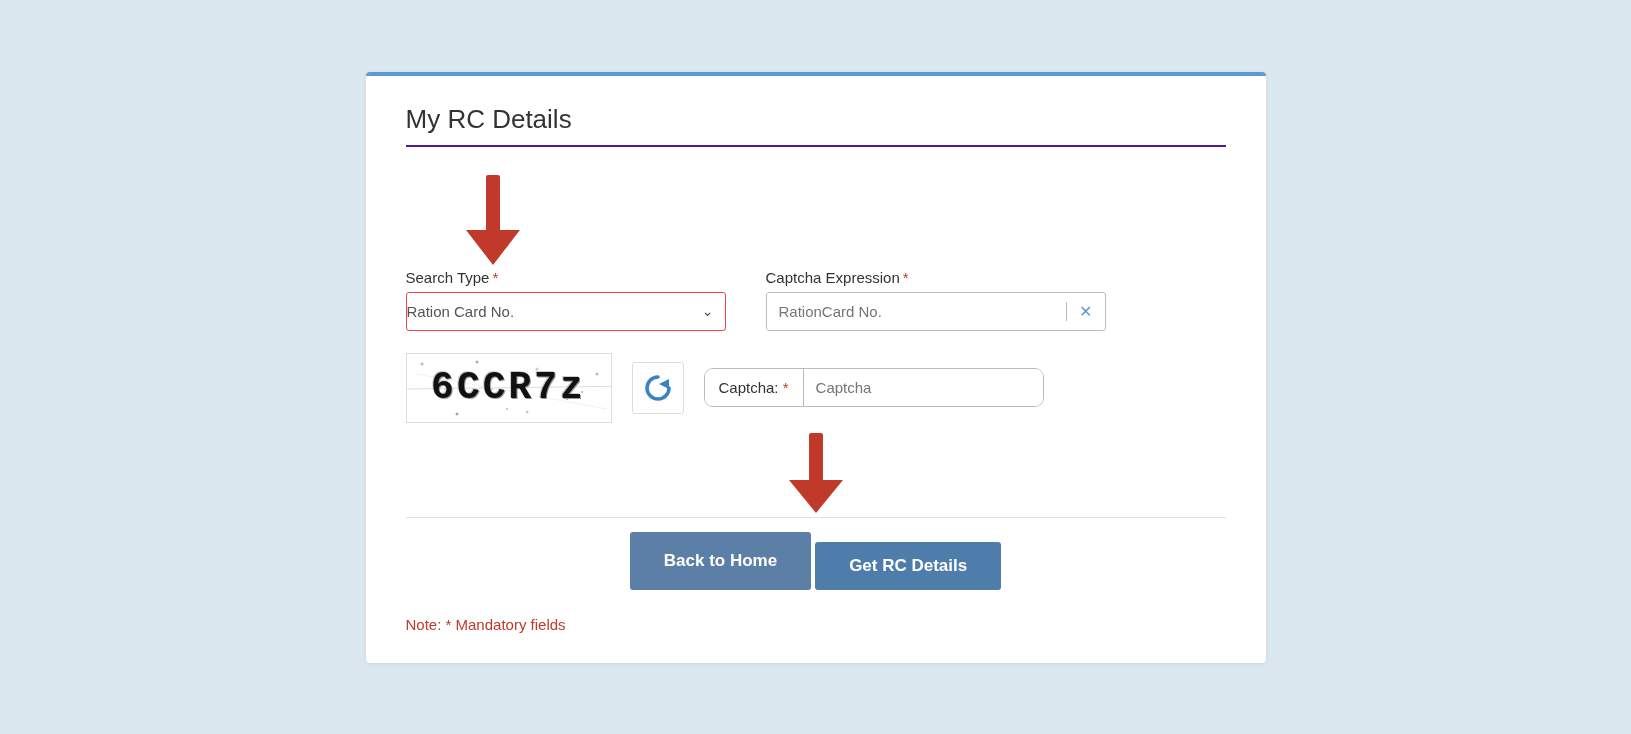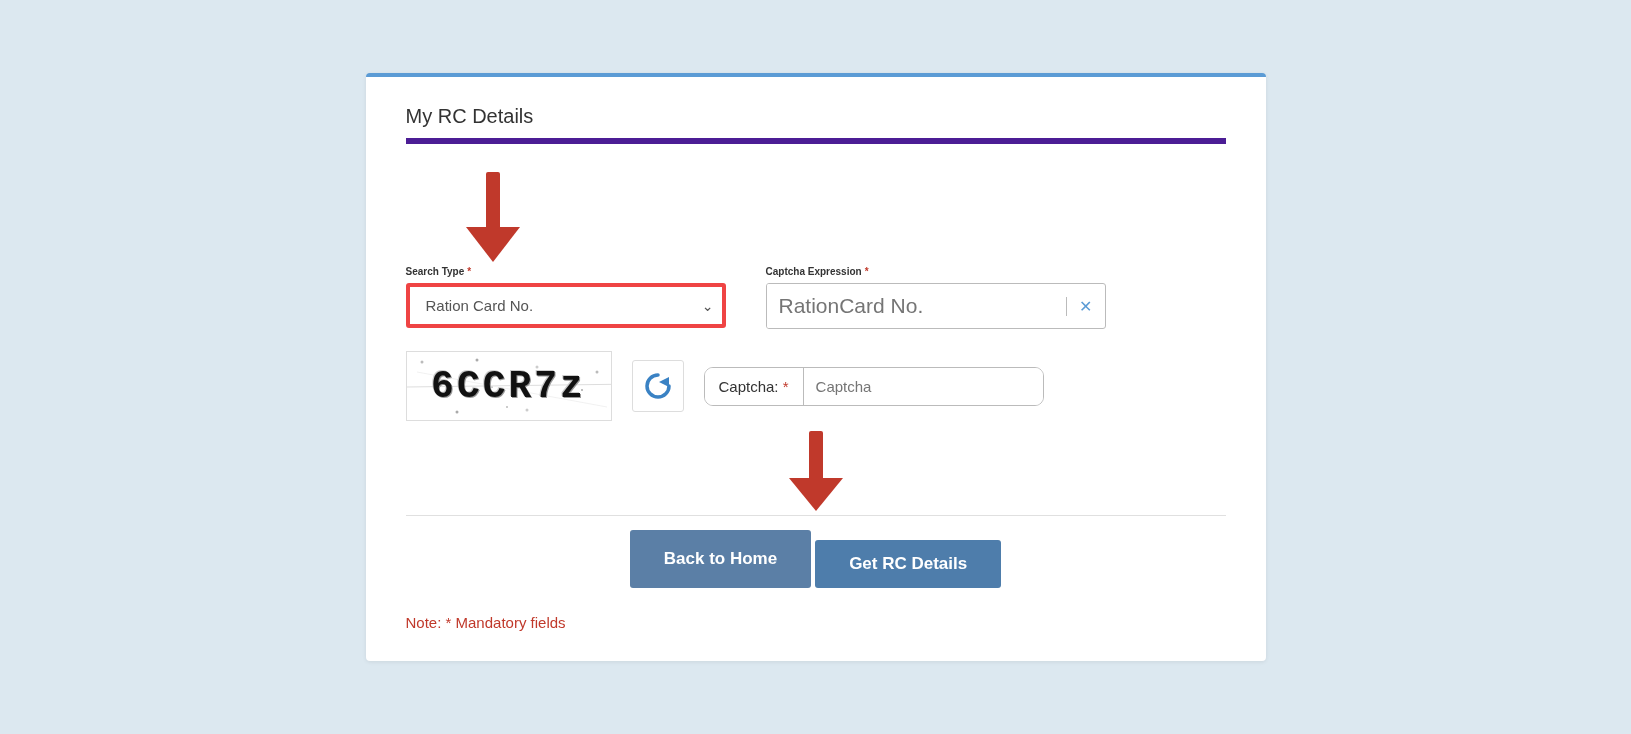--- a/index.html
+++ b/index.html
@@ -20,25 +20,25 @@
       background: #fff;
       border-top: 4px solid #5b9bd5;
       border-radius: 4px;
       width: 900px;
       padding: 28px 40px 30px 40px;
       box-shadow: 0 1px 4px rgba(0,0,0,0.08);
       position: relative;
     }
 
     .card-title {
-      font-size: 20px;
+      font-size: 26px;
       color: #333;
       font-weight: normal;
       margin-bottom: 18px;
-      border-bottom: 6px solid #4c1d95;
+      border-bottom: 2px solid #4c1d95;
       padding-bottom: 10px;
     }
 
     .form-area {
       padding: 10px 0 0 0;
     }
 
     .row {
       display: flex;
       align-items: flex-start;
@@ -46,39 +46,39 @@
       margin-bottom: 22px;
     }
 
     .field-group {
       display: flex;
       flex-direction: column;
       gap: 6px;
     }
 
     .field-label {
-      font-size: 10px;
-      font-weight: bold;
+      font-size: 15px;
+      font-weight: normal;
       color: #333;
     }
 
     .required {
       color: #c0392b;
       margin-left: 3px;
     }
 
     .select-wrapper {
       position: relative;
       width: 320px;
     }
 
     .select-wrapper select {
       width: 100%;
-      padding: 10px 36px 10px 16px;
-      border: 4px solid #ef4444;
+      padding: 10px 36px 10px 0;
+      border: 1px solid #ef4444;
       border-radius: 3px;
       font-size: 15px;
       color: #555;
       background: #fff;
       appearance: none;
       cursor: pointer;
       outline: none;
     }
 
     .select-arrow {
@@ -98,21 +98,21 @@
       border-radius: 3px;
       width: 340px;
       overflow: hidden;
     }
 
     .search-expression-input {
       flex: 1;
       padding: 10px 12px;
       border: none;
       outline: none;
-      font-size: 21px;
+      font-size: 15px;
       color: #4d7c0f;
     }
 
     .search-expression-clear {
       padding: 0 12px;
       border-left: 1px solid #bbb;
       color: #5b9bd5;
       font-size: 16px;
       cursor: pointer;
       height: 100%;

